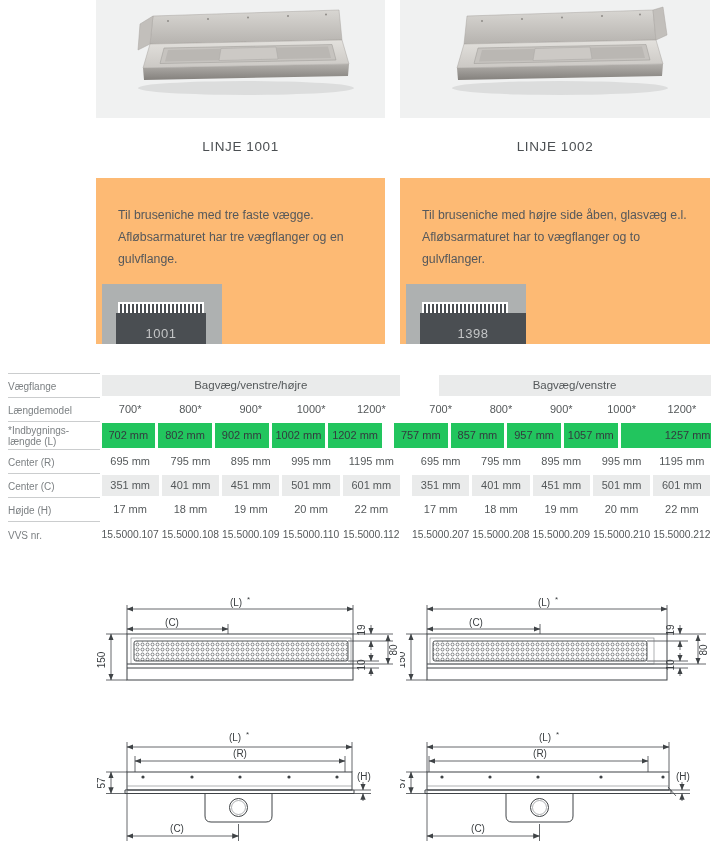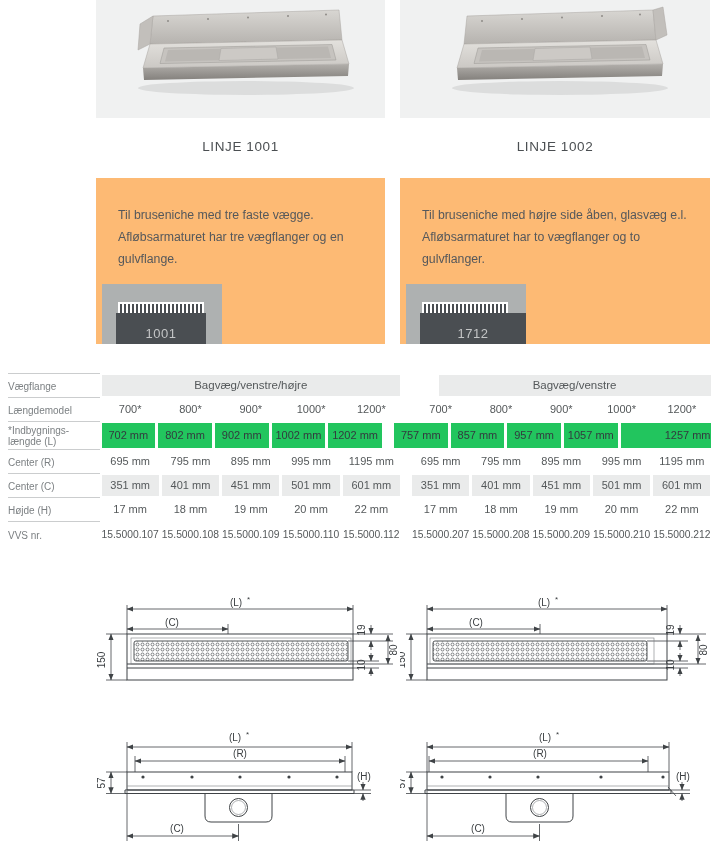--- a/index.html
+++ b/index.html
@@ -129,21 +129,21 @@
     <div class="niche-body">
       <span class="niche-label">1001</span>
     </div>
   </div>
 </div>
 <div class="desc-box right">
   <div class="desc-text">Til bruseniche med højre side åben, glasvæg e.l. Afløbsarmaturet har to vægflanger og to gulvflanger.</div>
   <div class="niche">
     <div class="niche-grate"></div>
     <div class="niche-body">
-      <span class="niche-label">1712</span>
+      <span class="niche-label">1398</span>
     </div>
   </div>
 </div>
 
 <div class="spec-table">
     <div class="t-row">
       <div class="t-label">
         <div>Vægflange</div>
       </div>
       <div class="t-cell header" style="grid-column: 2 / span 5;">Bagvæg/venstre/højre</div>

